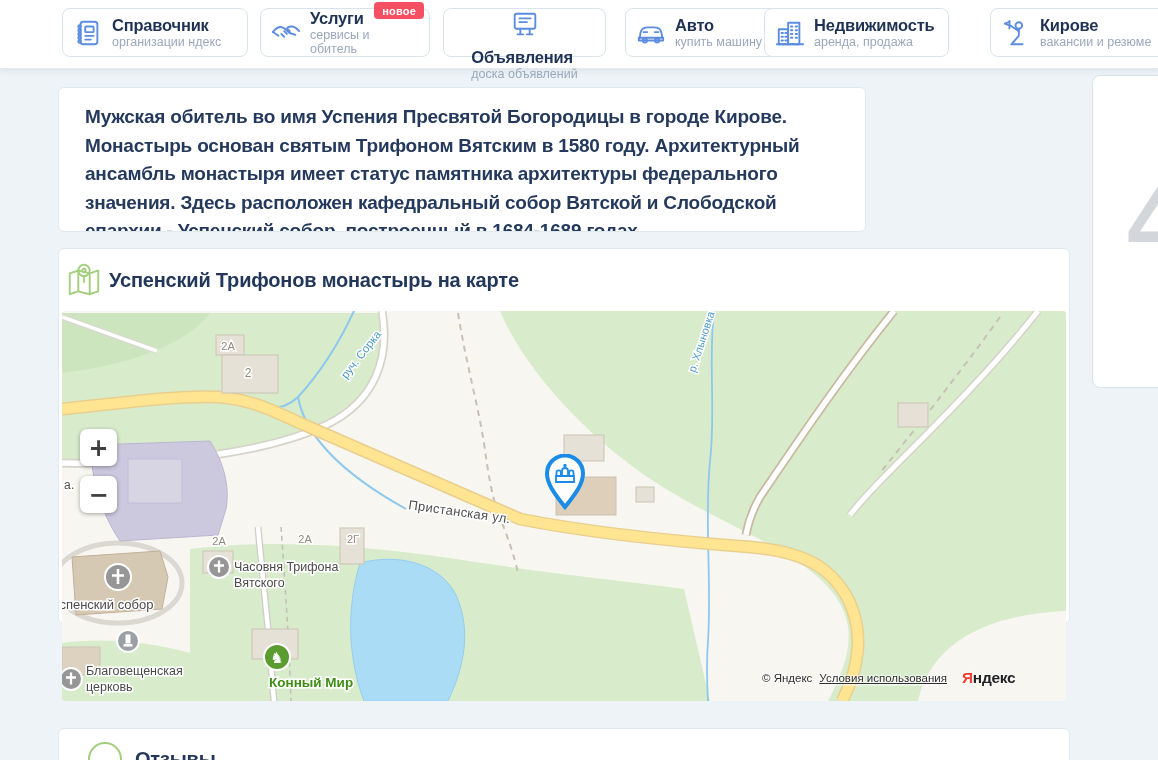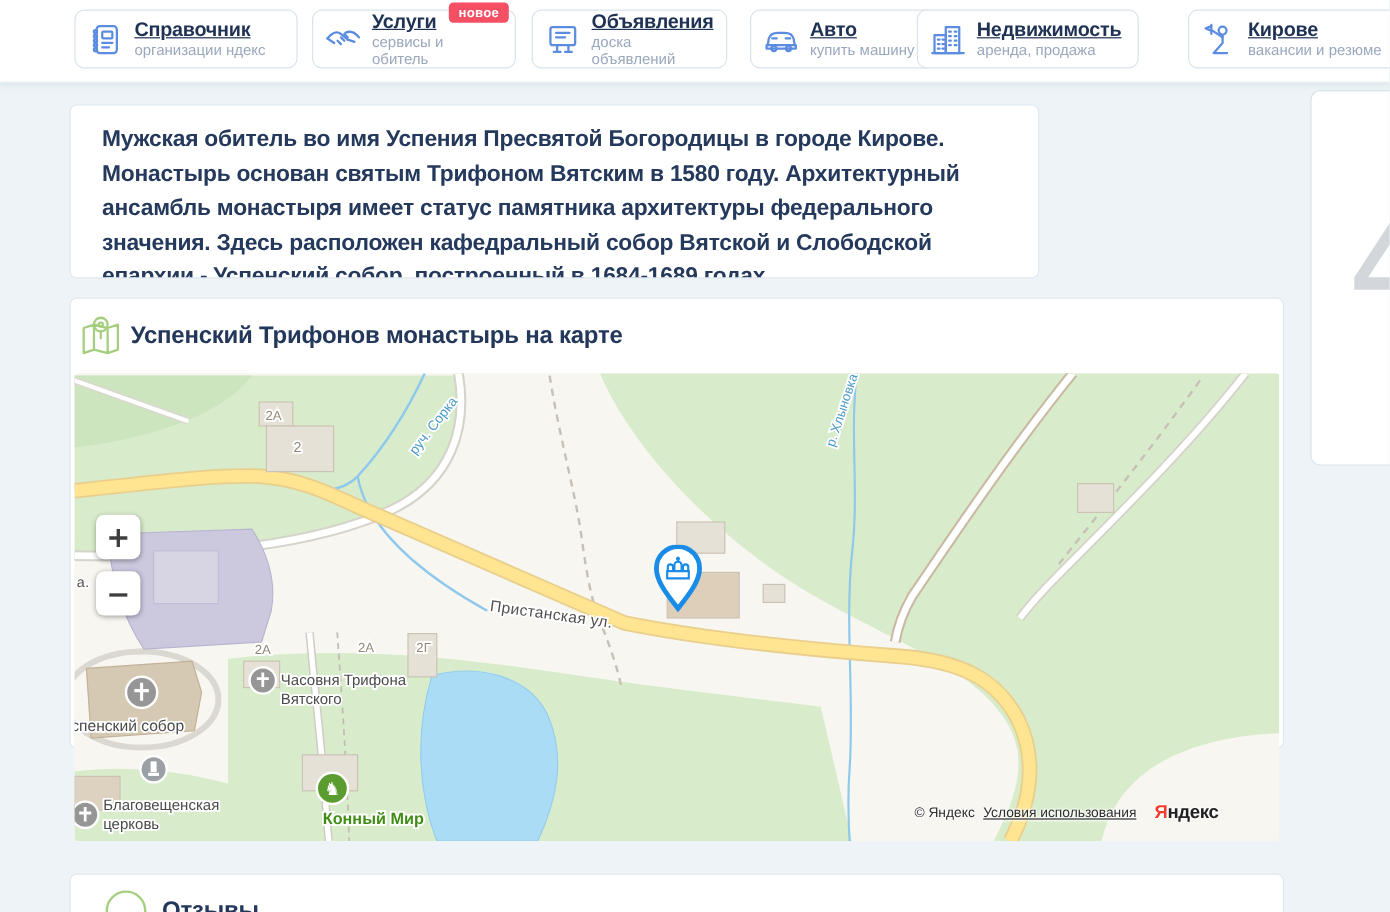--- a/index.html
+++ b/index.html
@@ -7,21 +7,21 @@
   body { font-family:"Liberation Sans", sans-serif; background:#edf3f6; position:relative; }
 
   .page { position:absolute; inset:0; width:1158px; height:760px; overflow:hidden; }
 
   
   .topbar { position:absolute; left:0; top:0; width:1158px; height:69px; background:#fff;
             border-bottom:1px solid #e4eaef; box-shadow:0 2px 5px rgba(170,188,200,.25); z-index:20; }
   .nav-card { position:absolute; top:8px; height:49px; background:#fff; border:1px solid #d9e3ee;
               border-radius:8px; display:flex; align-items:center; gap:9px; padding:0 10px; cursor:pointer; }
   .nav-card .ic { flex:0 0 30px; height:30px; }
-  .nav-title { font-size:16.5px; font-weight:700; color:#1f3254; line-height:19px; letter-spacing:-.2px;text-decoration:underline; }
+  .nav-title { font-size:16.5px; font-weight:700; color:#1f3254; line-height:19px; letter-spacing:-.2px; }
   .nav-sub   { font-size:12.5px; color:#9aa8bd; line-height:14px; }
   .badge-new { position:absolute; top:-7px; right:5px; background:#f44f63; color:#fff;
                font-size:11px; font-weight:700; padding:2.5px 8px; border-radius:4px; letter-spacing:.2px; }
 
   
   .card { position:absolute; background:#fff; border:1px solid #dfe9f0; border-radius:6px; }
   .about-card { left:58px; top:87px; width:808px; height:145px; padding:15px 26px; overflow:hidden; }
   .about-text { font-size:19px; font-weight:700; color:#24395c; line-height:28.5px; letter-spacing:-.2px; }
 
   .map-card { left:58px; top:248px; width:1012px; height:376px; }
@@ -92,21 +92,21 @@
         <path d="M30,14 C26,9 22,8 18,10"></path>
         <path d="M11,17 l3,3 M14,14 l3,3 M17,11 l3,3"></path>
         <path d="M20,16 L26,18 M2,15 L8,19"></path>
       </svg>
       <div>
         <div class="nav-title">Услуги</div>
         <div class="nav-sub">сервисы и обитель</div>
       </div>
     </div>
 
-    <div class="nav-card" style="left:443px;width:163px;">
+    <div class="nav-card" style="left:443px;width:163px;flex-direction:column;">
       <svg class="ic" viewBox="0 0 32 32" fill="none" stroke="#5b8ce0" stroke-width="2" stroke-linecap="round" stroke-linejoin="round">
         <rect x="5" y="5" width="22" height="16" rx="2"></rect>
         <line x1="10" y1="10" x2="22" y2="10"></line>
           <line x1="10" y1="14" x2="18" y2="14"></line>
         <path d="M11,21 v6 M21,21 v6 M8,27 h6 M18,27 h6"></path>
       </svg>
       <div>
         <div class="nav-title">Объявления</div>
         <div class="nav-sub">доска объявлений</div>
       </div>

